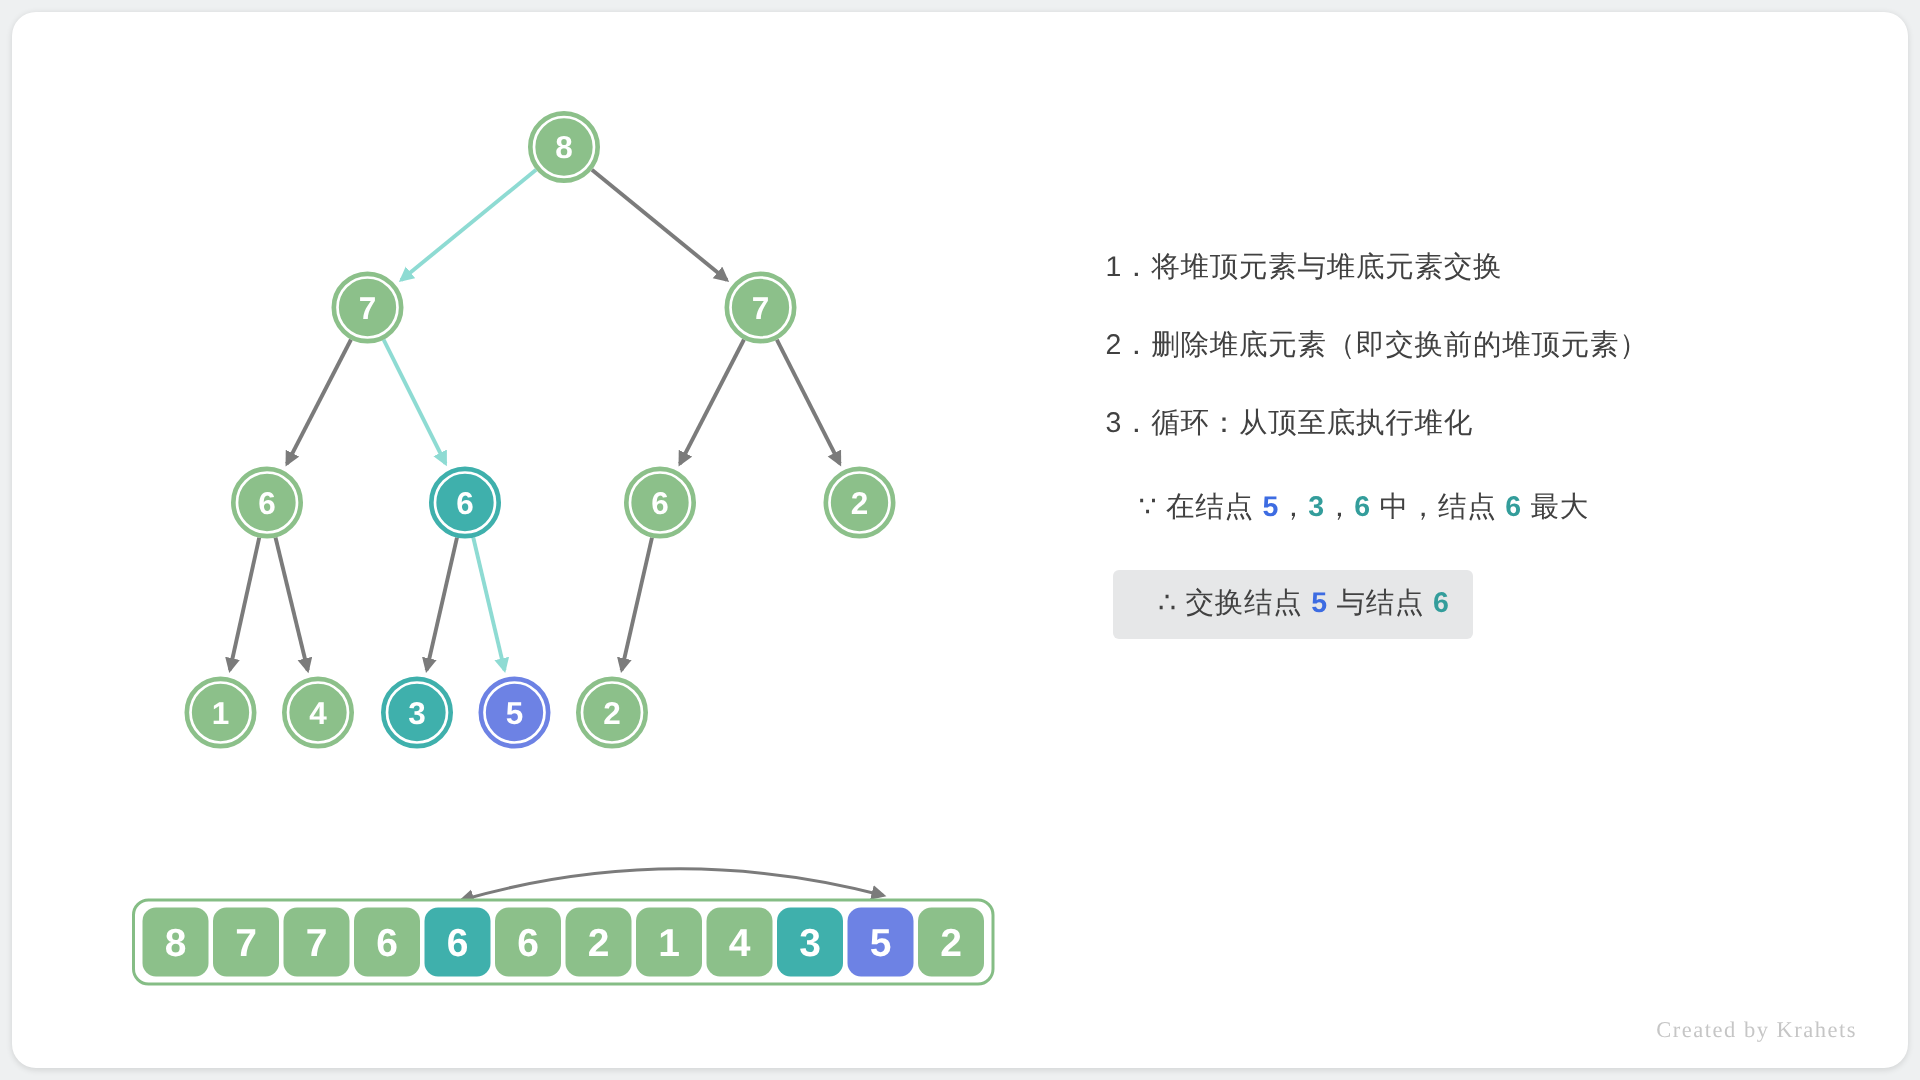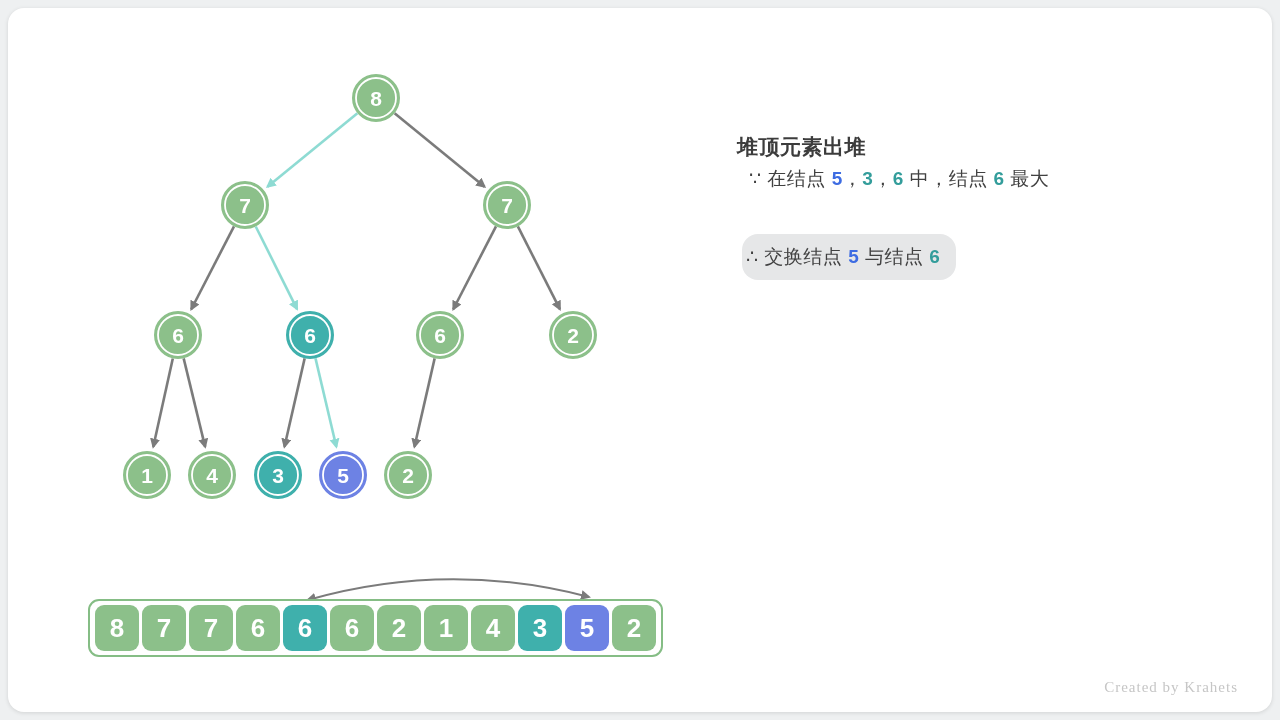--- a/index.html
+++ b/index.html
@@ -23,28 +23,28 @@
   .panel-title{
     font-size:21px;font-weight:bold;color:#3c3c3c;
     margin:0 0 0 0;letter-spacing:0.5px;
   }
   .steps{margin-top:32px;}
   .step-line{
     font-size:19px;color:#414141;height:52px;line-height:28px;
     letter-spacing:0.5px;white-space:nowrap;
   }
   .because-line{
-    font-size:19px;color:#414141;margin-left:12px;margin-top:4px;
+    font-size:19px;color:#414141;margin-left:22px;margin-top:4px;
     line-height:28px;letter-spacing:0.5px;white-space:nowrap;
   }
   .therefore-line{
     display:inline-block;font-size:19px;color:#414141;
-    margin-left:5px;margin-top:23px;
-    background:#e6e7e8;border-radius:16px;
-    padding:9px 16px 9px 4px;line-height:28px;
+    margin-left:5px;margin-top:9px;
+    background:#e6e7e8;border-radius:4px;
+    padding:9px 16px 9px 30px;line-height:28px;
     letter-spacing:0.5px;white-space:nowrap;
   }
   .seg-dark{color:#414141;}
   .seg-blue{color:#3d6ce2;font-weight:bold;}
   .seg-teal{color:#339d9b;font-weight:bold;}
   .array-box{
     position:absolute;left:88px;top:599px;
     border:2px solid #85bd85;border-radius:11px;
     padding:4px 5px;display:flex;gap:3px;background:#ffffff;
   }
@@ -166,19 +166,23 @@
     <div class="array-cell" style="background: rgb(140, 192, 138);">6</div>
     <div class="array-cell" style="background: rgb(140, 192, 138);">2</div>
     <div class="array-cell" style="background: rgb(140, 192, 138);">1</div>
     <div class="array-cell" style="background: rgb(140, 192, 138);">4</div>
     <div class="array-cell" style="background: rgb(63, 176, 172);">3</div>
     <div class="array-cell" style="background: rgb(109, 130, 228);">5</div>
     <div class="array-cell" style="background: rgb(140, 192, 138);">2</div>
   </div>
 
 <div class="panel">
-  <h2 class="panel-title">堆顶元素出堆</h2>
+  <div class="steps" id="steps-list">
+      <div class="step-line">1．将堆顶元素与堆底元素交换</div>
+      <div class="step-line">2．删除堆底元素（即交换前的堆顶元素）</div>
+      <div class="step-line">3．循环：从顶至底执行堆化</div>
+    </div>
   <div class="because-line" id="because-line"><span class="seg-dark">∵  在结点 </span><span class="seg-blue"> 5</span><span class="seg-dark">，</span><span class="seg-teal">3</span><span class="seg-dark">，</span><span class="seg-teal">6</span><span class="seg-dark"> 中，结点 </span><span class="seg-teal"> 6 </span><span class="seg-dark"> 最大</span></div>
   <br>
   <div class="therefore-line" id="therefore-line"><span class="seg-dark">∴  交换结点 </span><span class="seg-blue"> 5 </span><span class="seg-dark"> 与结点 </span><span class="seg-teal"> 6</span></div>
 </div>
 
 <div class="watermark">Created by Krahets</div>
 
 </body></html>

